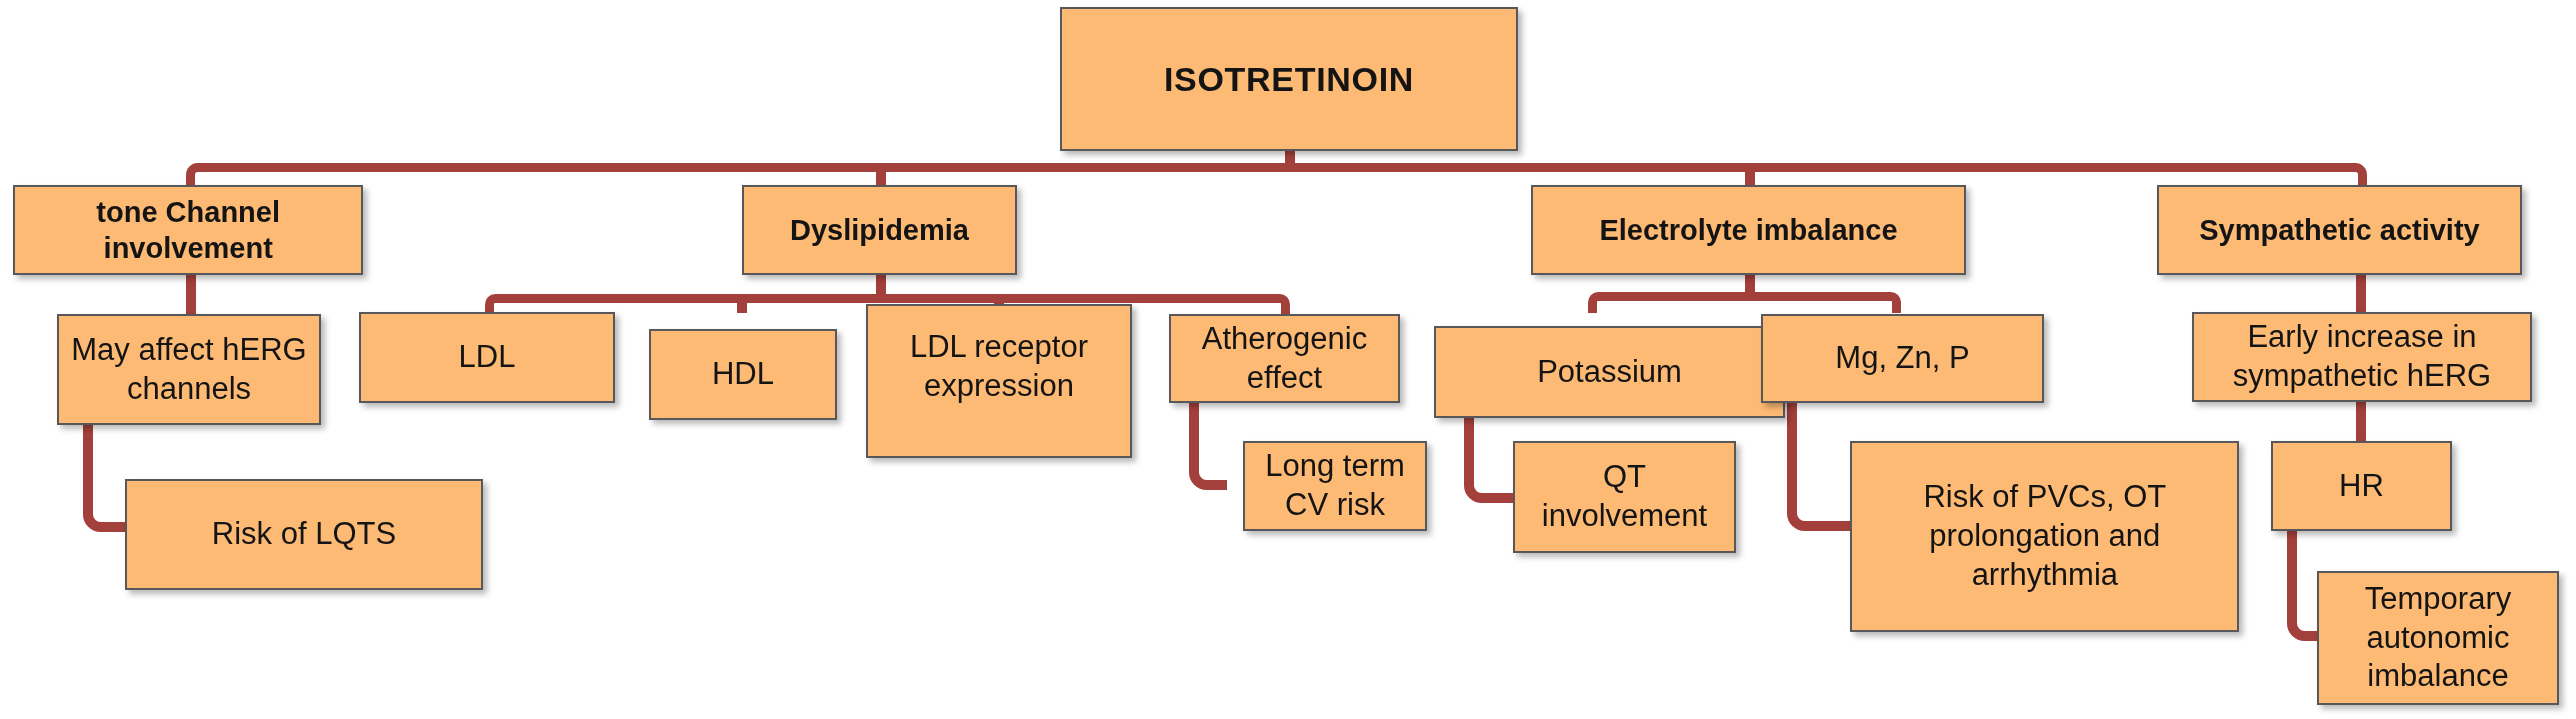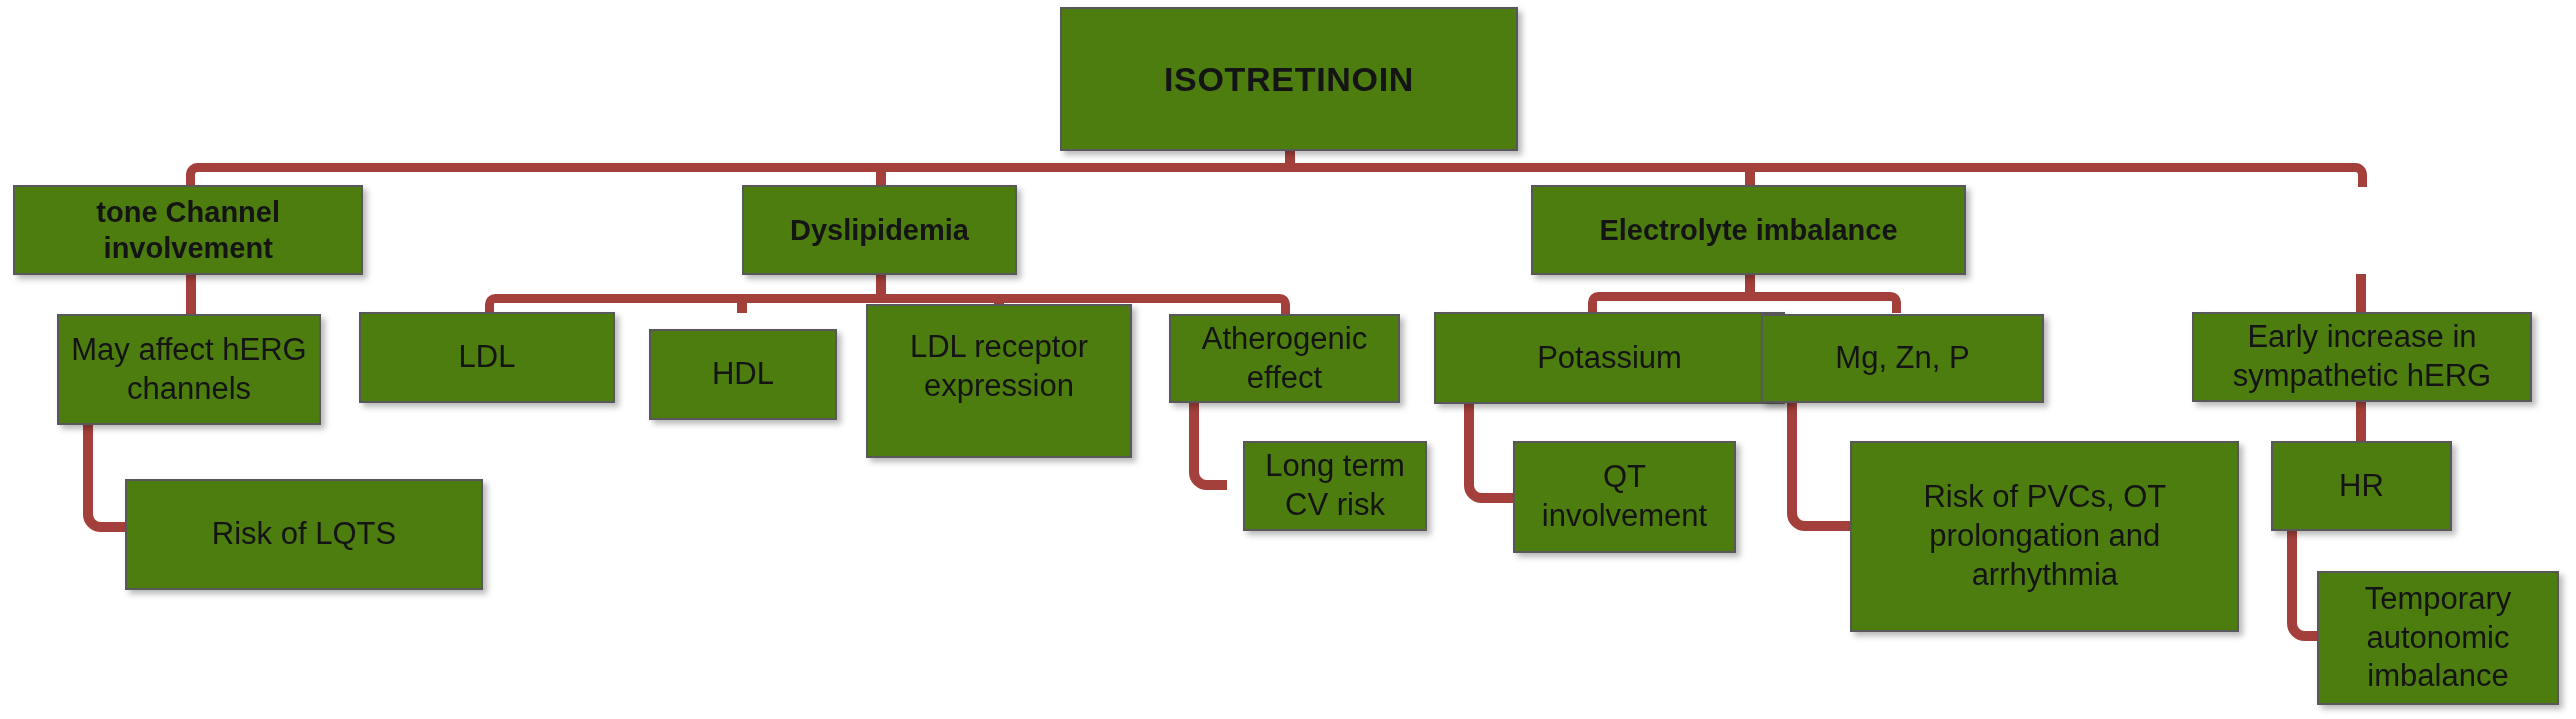--- a/index.html
+++ b/index.html
@@ -15,21 +15,21 @@
     background:var(--bg);
     font-family:"Liberation Sans","DejaVu Sans",sans-serif;
     color:var(--text);
     overflow:hidden;
   }
   
   .node{
     position:absolute;
     display:flex;align-items:center;justify-content:center;
     text-align:center;
-    background:#4d7c0f;
+    background:#fdba74;
     border:2.2px solid var(--border);
     box-shadow:3.7px 4.4px 5.9px rgba(0,0,0,0.28);
     box-sizing:border-box;
     font-size:31px;line-height:1.25;
     padding:2.9px 10.3px;
     z-index:2;
   }
   .cat{font-weight:bold;font-size:29px;}
   .rootnode{font-weight:bold;font-size:34px;letter-spacing:0.7px;}
   
@@ -89,20 +89,23 @@
     </div>
 
   <div class="node cat" style="left:742px;top:185px;width:275px;height:90px;">
       <span>Dyslipidemia</span>
     </div>
 
   <div class="node cat" style="left:1531px;top:185px;width:435px;height:90px;">
       <span>Electrolyte imbalance</span>
     </div>
 
+  <div class="node cat" style="left:2157px;top:185px;width:365px;height:90px;">
+      <span>Sympathetic activity</span>
+    </div>
 
   <div class="node" style="left:57px;top:314px;width:264px;height:111px;">
       <span>May affect hERG channels</span>
     </div>
 
   <div class="node" style="left:125px;top:479px;width:358px;height:111px;">
       <span>Risk of LQTS</span>
     </div>
 
   <div class="node" style="left:359px;top:312px;width:256px;height:91px;">
@@ -118,21 +121,21 @@
     </div>
 
   <div class="node" style="left:1169px;top:314px;width:231px;height:89px;">
       <span>Atherogenic effect</span>
     </div>
 
   <div class="node" style="left:1225px;top:441px;width:184px;height:90px;margin-left:18px;">
       <span>Long term CV risk</span>
     </div>
 
-  <div class="node" style="left:1434px;top:312px;width:351px;height:92px;">
+  <div class="node" style="left:1434px;top:326px;width:351px;height:92px;">
       <span>Potassium</span>
     </div>
 
   <div class="node" style="left:1513px;top:441px;width:223px;height:112px;">
       <span>QT involvement</span>
     </div>
 
   <div class="node" style="left:1761px;top:314px;width:283px;height:89px;">
       <span>Mg, Zn, P</span>
     </div>

